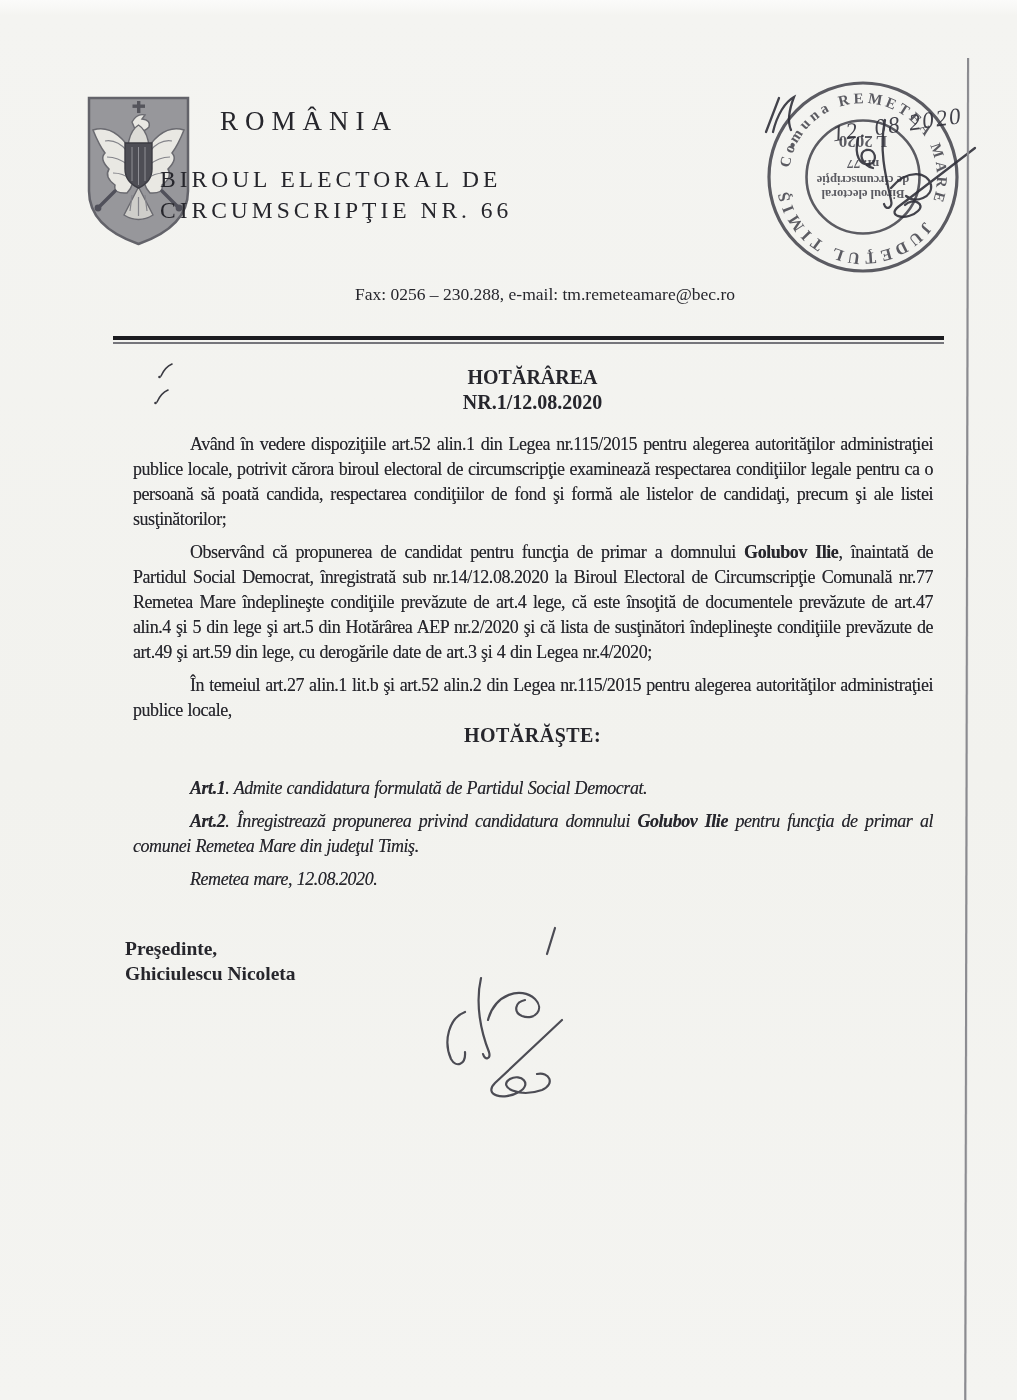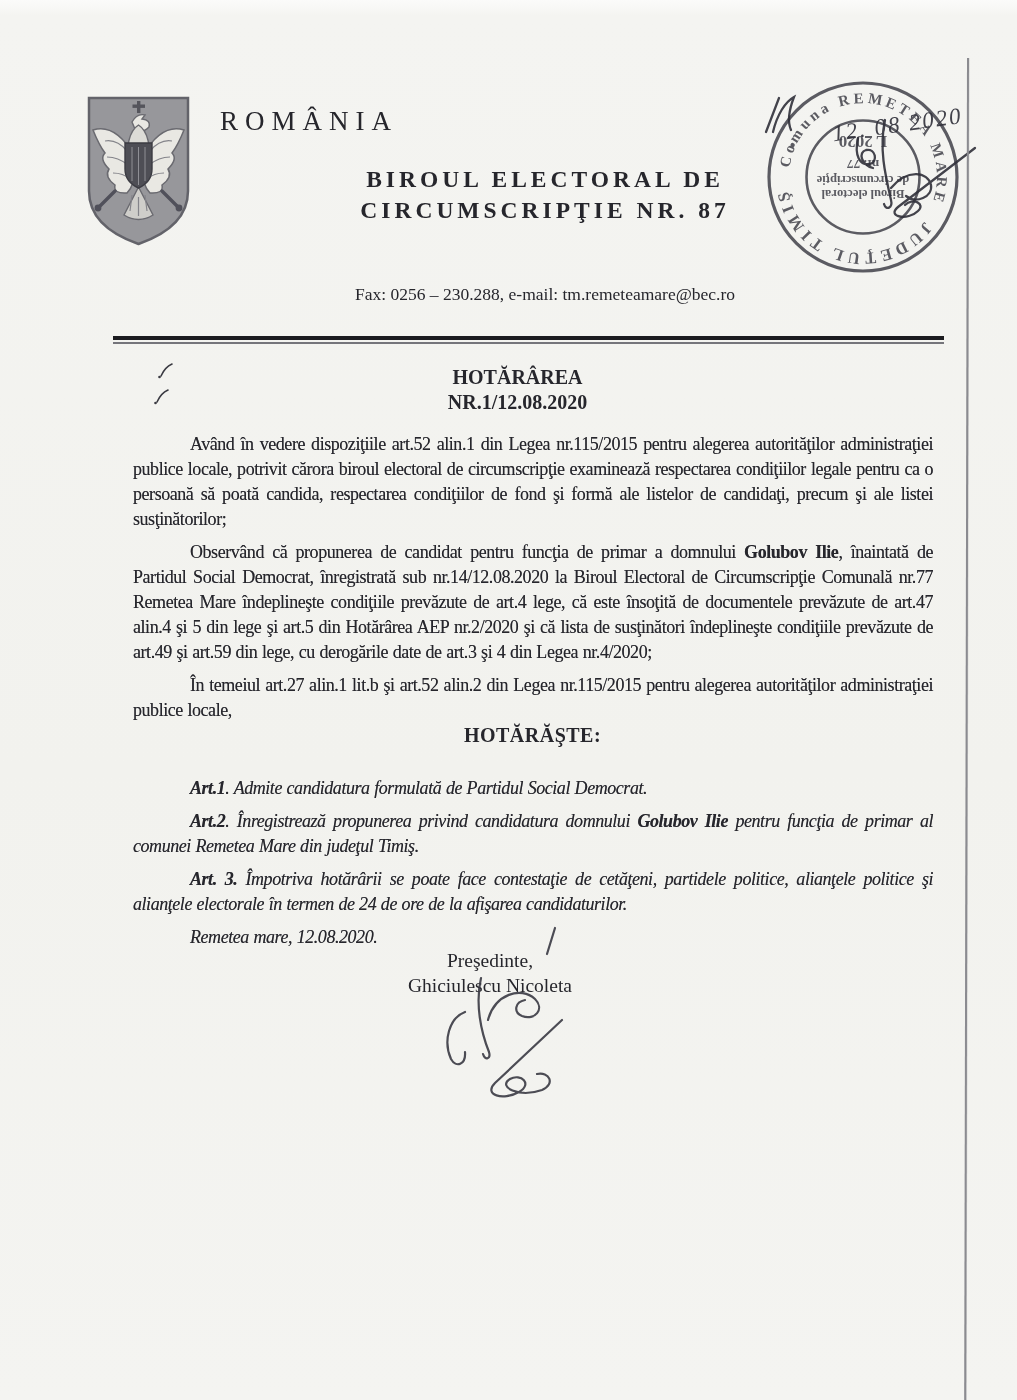--- a/index.html
+++ b/index.html
@@ -4,35 +4,35 @@
 <style>
   html,body{margin:0;padding:0;background:#e7e7e9;}
   .page{
     position:relative;width:1017px;height:1400px;margin:0 auto;overflow:hidden;
     background:linear-gradient(180deg,#fbfbfa 0px,#f4f4f1 16px,#f2f2ee 55%,#f4f4f1 100%);
     font-family:"Liberation Serif","DejaVu Serif",serif;
     color:#26262c;
   }
   .abs{position:absolute;}
   .country{left:220px;top:106px;width:650px;font-size:27px;letter-spacing:7px;text-align:left;}
-  .office{left:160px;width:770px;text-align:center;font-weight:bold;font-size:23.5px;letter-spacing:4px;}
+  .office{left:160px;width:770px;font-weight:normal;font-size:23.5px;letter-spacing:4px;}
   .office1{top:166px;}
   .office2{top:197px;}
   .addr{left:160px;width:770px;text-align:center;font-size:17.5px;}
   .addr1{top:259px;}
   .addr2{top:284px;}
   .rule{left:113px;top:336px;width:831px;}
   .rule .thick{height:4px;background:#1b1b1f;}
   .rule .thin{height:1.5px;background:#75757b;margin-top:2px;}
-  .doc-title{left:110px;top:365px;width:815px;text-align:center;font-weight:bold;font-size:20px;line-height:24.5px;}
+  .doc-title{left:125px;top:365px;width:815px;text-align:center;font-weight:bold;font-size:20px;line-height:24.5px;}
   .bodytext{left:125px;top:424px;width:816px;font-size:18px;line-height:25px;text-align:justify;letter-spacing:-0.45px;word-spacing:0.6px;text-shadow:0 0 0.5px rgba(32,32,42,.55);}
   .bodytext p,.articles p{margin:8px;text-indent:57px;}
   .decree{left:125px;top:724px;width:815px;text-align:center;font-weight:bold;font-size:20px;letter-spacing:0.5px;}
   .articles{left:125px;top:768px;width:816px;font-size:18px;line-height:25px;text-align:justify;letter-spacing:-0.45px;word-spacing:0.6px;text-shadow:0 0 0.5px rgba(32,32,42,.55);font-style:italic;}
-  .sig-block{left:125px;top:936px;width:730px;text-align:center;font-weight:normal;font-size:19.5px;line-height:25px;margin-top:12px;}
+  .sig-block{left:125px;top:936px;width:730px;text-align:left;font-weight:bold;font-size:19.5px;line-height:25px;}
   .scan-line{left:967px;top:58px;width:2px;height:1342px;background:#8b8b90;transform:rotate(0.12deg);transform-origin:top left;box-shadow:0.5px 0 0 rgba(140,140,145,.35);}
   svg text{font-family:"Liberation Serif","DejaVu Serif",serif;}
 </style>
 </head>
 <body>
 
 <div class="page">
 
   <svg class="abs" style="left:85px;top:95px;" width="107" height="152" viewBox="0 0 107 152">
     <path d="M 4,3 H 103 V 96 C 103,120 85,138 53.5,149 C 22,138 4,120 4,96 Z" fill="#97979b" stroke="#63636a" stroke-width="2.5"></path>
@@ -53,21 +53,21 @@
     <path d="M 40,48 H 67 V 74 C 67,84 60,90 53.5,93 C 47,90 40,84 40,74 Z" fill="#4e4e55" stroke="#3b3b42" stroke-width="1.4"></path>
     <path d="M 47,52 V 86 M 53.5,52 V 90 M 60,52 V 86" stroke="#8f8f95" stroke-width="1"></path>
 
     <path d="M 30,96 L 13,113 M 77,96 L 94,113" stroke="#50505a" stroke-width="3.4" stroke-linecap="round"></path>
     <circle cx="13" cy="113" r="3.4" fill="#50505a"></circle>
     <circle cx="94" cy="113" r="3.4" fill="#50505a"></circle>
   </svg>
 
   <div class="abs country">ROMÂNIA</div>
   <div class="abs office office1">BIROUL ELECTORAL DE</div>
-  <div class="abs office office2">CIRCUMSCRIPŢIE NR. 87</div>
+  <div class="abs office office2">CIRCUMSCRIPŢIE NR. 66</div>
   <div class="abs addr addr2">Fax: 0256 – 230.288, e-mail: tm.remeteamare@bec.ro</div>
 
   <svg class="abs" style="left:758px;top:68px;" width="220" height="228" viewBox="0 0 220 228">
     <g opacity="0.87">
       <circle cx="105" cy="109" r="94" fill="none" stroke="#45454d" stroke-width="3.2"></circle>
       <circle cx="105" cy="109" r="56.5" fill="none" stroke="#45454d" stroke-width="2.6"></circle>
       <g transform="rotate(14 105 109)" fill="#45454d">
         <path id="arcTop" d="M 33.5,128.2 A 74,74 0 1 1 176.5,128.2" fill="none"></path>
         <text font-size="15" font-weight="bold" letter-spacing="3.5">
           <textPath href="#arcTop" startOffset="50%" text-anchor="middle">Comuna REMETEA MARE</textPath>
@@ -122,21 +122,20 @@
     <p>Având în vedere dispoziţiile art.52 alin.1 din Legea nr.115/2015 pentru alegerea autorităţilor administraţiei publice locale, potrivit cărora biroul electoral de circumscripţie examinează respectarea condiţiilor legale pentru ca o persoană să poată candida, respectarea condiţiilor de fond şi formă ale listelor de candidaţi, precum şi ale listei susţinătorilor;</p>
     <p><span>Observând că propunerea de candidat pentru funcţia de primar a domnului </span><b>Golubov Ilie</b><span>, înaintată de Partidul Social Democrat, înregistrată sub nr.14/12.08.2020 la Biroul Electoral de Circumscripţie Comunală nr.77 Remetea Mare îndeplineşte condiţiile prevăzute de art.4  lege, că este însoţită de documentele prevăzute de art.47 alin.4 şi 5 din lege şi art.5 din Hotărârea AEP nr.2/2020 şi că lista de susţinători îndeplineşte condiţiile prevăzute de art.49 şi art.59 din lege, cu derogările date de art.3 şi 4 din Legea nr.4/2020;</span></p>
     <p>În temeiul art.27 alin.1 lit.b şi art.52 alin.2 din Legea nr.115/2015 pentru alegerea autorităţilor administraţiei publice locale,</p>
   </div>
 
   <div class="abs decree">HOTĂRĂŞTE:</div>
 
   <div class="abs articles">
     <p><b>Art.1</b><span>. Admite candidatura formulată de Partidul Social Democrat.</span></p>
     <p><b>Art.2</b><span>. Înregistrează propunerea privind candidatura domnului </span><b>Golubov Ilie</b><span> pentru funcţia de primar al comunei Remetea Mare din judeţul Timiş.</span></p>
-    <p><b>Art. 3.</b><span> Împotriva hotărârii se poate face contestaţie de cetăţeni, partidele politice, alianţele politice şi alianţele electorale în termen de 24 de ore de la afişarea candidaturilor.</span></p>
     <p>Remetea mare, 12.08.2020.</p>
   </div>
 
   <div class="abs sig-block">
     <div>Preşedinte,</div>
     <div>Ghiciulescu Nicoleta</div>
   </div>
 
   <svg class="abs" style="left:425px;top:920px;" width="220" height="180" viewBox="0 0 220 180">
     <g stroke="#3a3a44" stroke-width="2.2" fill="none" stroke-linecap="round" opacity="0.9">

